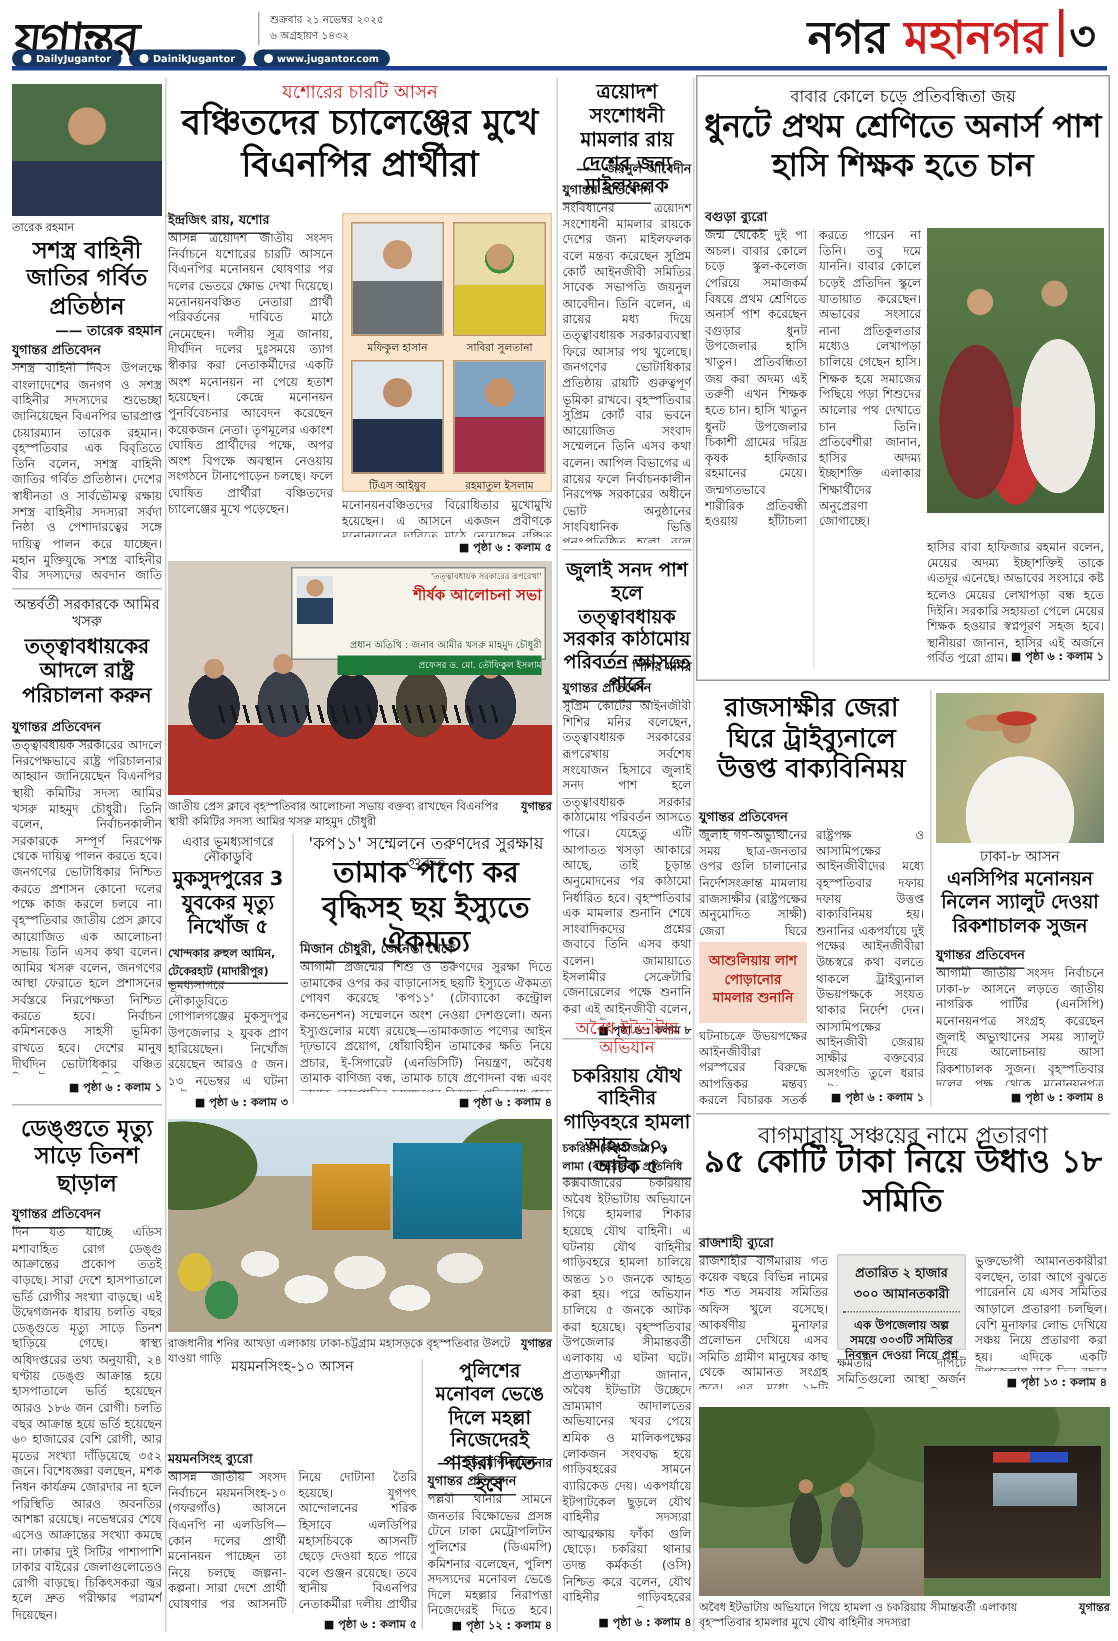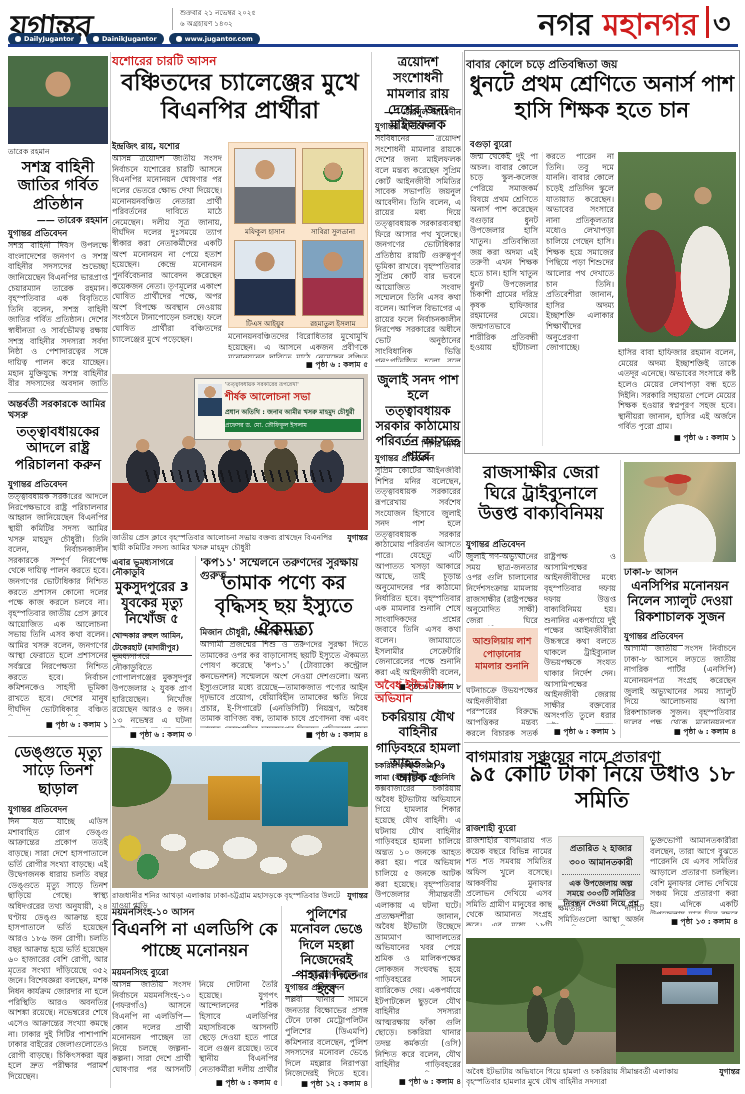--- a/index.html
+++ b/index.html
@@ -1,21 +1,21 @@
 <!DOCTYPE html>
 <html><head>
 <meta charset="utf-8">
 <style>
 *{margin:0;padding:0;box-sizing:border-box}
 body{background:#e9e9e9}
 .page{position:relative;width:745px;height:1094px;margin:0 auto;background:#fff;
   font-family:"DejaVu Sans","Liberation Sans",sans-serif;color:#141414;overflow:hidden}
 .a{position:absolute}
 .red{color:#cf1d1d}
-.k{font-weight:700;text-align:left;line-height:1.2}
+.k{font-weight:400;text-align:center;line-height:1.2}
 .hl{font-weight:700;text-align:center;line-height:1.22;color:#0d0d0d}
 .sg{font-weight:700;text-align:right;font-size:9px}
 .by{font-size:8.5px;font-weight:700}
 .by span{display:inline-block;border-bottom:1px solid #333;padding-bottom:1px}
 .bd{font-size:8px;line-height:1.33;text-align:justify;overflow:hidden;color:#262626}
 .c2{column-count:2;column-gap:8px;column-rule:1px solid #e2e2e2}
 .ct{font-size:7.5px;font-weight:700;text-align:right;color:#111}
 .cap{font-size:7.5px;line-height:1.3}
 .crd{float:right;font-weight:700;margin-left:6px}
 .vs{width:1px;background:#cfcfcf}
@@ -26,24 +26,24 @@
 .pills{display:flex;gap:5px}
 .pill{display:inline-flex;align-items:center;gap:3px;background:#14365f;color:#fff;
   font-size:6.5px;padding:2px 7px;border-radius:7px;font-weight:700}
 .ic{width:6px;height:6px;border-radius:50%;background:#fff;display:inline-block}
 .secttl{font-size:30px;font-weight:900}
 .pgnum{font-size:27px;font-weight:700}
 .panel{background:#fbe5cc;border:1px solid #e7c7a2}
 .cand{position:absolute;width:62px;text-align:center}
 .cand .ph{width:62px;height:76px;border:1px solid #b9946d;background:#cfd8de;margin-bottom:2px}
 .cand .nm{font-size:7px}
-.banner{position:absolute;background:#f6f3ea;border:1px solid #8a8a8a;padding:2px 2px 2px 30px;text-align:left}
+.banner{position:absolute;background:#f6f3ea;border:1px solid #8a8a8a;padding:2px 2px 2px 30px;text-align:right}
 .banner .b0{font-size:5.5px;color:#444}
 .banner .b1{font-size:10px;font-weight:800;color:#c2201a}
-.banner .b2{font-size:6.5px;font-weight:700;color:#123d1f;margin-top:1px}
+.banner .b2{font-size:6.5px;font-weight:400;color:#123d1f;margin-top:19px}
 .banner .b3{font-size:6px;color:#fff;background:#1d7a3a;margin-top:1px;padding:1px 0}
 .banner .port{position:absolute;left:3px;top:5px;width:24px;height:32px;
   background:radial-gradient(circle 6px at 50% 25%,#c79a74 92%,transparent),linear-gradient(#dfe3e8 0 45%,#27415f 45%)}
 .mics{background:repeating-linear-gradient(75deg,transparent 0 6px,#17181d 6px 8px)}
 .qbox{background:#e9e9e7;border:1px solid #cfcfcc;text-align:center;padding:5px 3px}
 .qbox .q1{font-size:8.5px;font-weight:700;border-bottom:1px dotted #666;padding-bottom:4px;margin-bottom:4px}
 .qbox .q2{font-size:7.8px;font-weight:600;line-height:1.3}
 .pbox{background:#f6d9c8;text-align:center;font-weight:700;color:#b3261e;padding:7px 3px;font-size:9px;line-height:1.4}
 .dbox{border:1px solid #9a9a9a}
 </style>
@@ -158,21 +158,20 @@
   <div class="a bd" style="left:200px;top:640px;width:168px;height:88px">আগামী প্রজন্মের শিশু ও তরুণদের সুরক্ষা দিতে তামাকের ওপর কর বাড়ানোসহ ছয়টি ইস্যুতে ঐকমত্য পোষণ করেছে 'কপ১১' (টোব্যাকো কন্ট্রোল কনভেনশন) সম্মেলনে অংশ নেওয়া দেশগুলো। অন্য ইস্যুগুলোর মধ্যে রয়েছে—তামাকজাত পণ্যের আইন দৃঢ়ভাবে প্রয়োগ, ধোঁয়াবিহীন তামাকের ক্ষতি নিয়ে প্রচার, ই-সিগারেট (এনডিসিটি) নিয়ন্ত্রণ, অবৈধ তামাক বাণিজ্য বন্ধ, তামাক চাষে প্রণোদনা বন্ধ এবং তামাক কোম্পানির হস্তক্ষেপের বিরুদ্ধে প্রতিরোধ গড়ে তোলা। এতে বলা হয়, এগুলো বাস্তবায়নে সহায়তা পাবে দেশগুলো। জেনেভা আন্তর্জাতিক কনভেনশন সেন্টারে অনুষ্ঠিত কপ১১ সম্মেলনে বিশ্বের ১৬৮টি দেশের প্রতিনিধিরা অংশ নেন। সম্মেলনে তামাকমুক্ত বিশ্ব গড়ার অঙ্গীকার পুনর্ব্যক্ত করা হয়।</div>
   <div class="a ct" style="left:200px;top:729px;width:168px">■ পৃষ্ঠা ৬ : কলাম ৪</div>
 
   <div class="a photo" style="left:112px;top:746px;width:256px;height:142px;background-color:#b3a58c;background-image:radial-gradient(ellipse 17px 11px at 36% 80%,#f3f2ec 85%,transparent 86%),radial-gradient(ellipse 20px 13px at 50% 72%,#efeee8 85%,transparent 86%),radial-gradient(ellipse 16px 10px at 63% 84%,#f3f2ec 85%,transparent 86%),radial-gradient(ellipse 18px 12px at 76% 70%,#eceae2 85%,transparent 86%),radial-gradient(ellipse 15px 10px at 24% 68%,#f1efe8 85%,transparent 86%),radial-gradient(ellipse 13px 15px at 7% 72%,#d8bd3a 85%,transparent 86%),radial-gradient(ellipse 13px 15px at 14% 85%,#3c8a4c 85%,transparent 86%),linear-gradient(#d89b2e,#b97e1d),linear-gradient(#1f82a4,#156a88),radial-gradient(ellipse 70px 42px at 4% 22%,#49682f 70%,transparent 71%),radial-gradient(ellipse 80px 46px at 97% 20%,#53753c 70%,transparent 71%),linear-gradient(#d2e2ec,#cadbe6);background-size:auto,auto,auto,auto,auto,auto,auto,52px 44px,86px 64px,auto,auto,100% 38px;background-position:0 0,0 0,0 0,0 0,0 0,0 0,0 0,96px 30px,150px 16px,0 0,0 0,0 0;background-repeat:no-repeat"></div>
   <div class="a cap" style="left:112px;top:891px;width:256px">
     <span class="crd">যুগান্তর</span>
     <span>রাজধানীর শনির আখড়া এলাকায় ঢাকা-চট্টগ্রাম মহাসড়কে বৃহস্পতিবার উলটে যাওয়া গাড়ি</span>
   </div>
 
   <div class="a k" style="left:112px;top:906px;width:166px;font-size:9.5px">ময়মনসিংহ-১০ আসন</div>
-  <div class="a hl" style="left:112px;top:919px;width:166px;font-size:17px">বিএনপি না এলডিপি কে পাচ্ছে মনোনয়ন</div>
   <div class="a by" style="left:112px;top:966px;width:166px"><span>ময়মনসিংহ ব্যুরো</span></div>
   <div class="a bd c2" style="left:112px;top:980px;width:166px;height:96px">আসন্ন জাতীয় সংসদ নির্বাচনে ময়মনসিংহ-১০ (গফরগাঁও) আসনে বিএনপি না এলডিপি—কোন দলের প্রার্থী মনোনয়ন পাচ্ছেন তা নিয়ে চলছে জল্পনা-কল্পনা। সারা দেশে প্রার্থী ঘোষণার পর আসনটি নিয়ে দোটানা তৈরি হয়েছে। যুগপৎ আন্দোলনের শরিক হিসাবে এলডিপির মহাসচিবকে আসনটি ছেড়ে দেওয়া হতে পারে বলে গুঞ্জন রয়েছে। তবে স্থানীয় বিএনপির নেতাকর্মীরা দলীয় প্রার্থীর পক্ষে মাঠে রয়েছেন। জেলা বিএনপি ও অঙ্গসংগঠনের নেতারা কেন্দ্রের সিদ্ধান্তের অপেক্ষায়। এ আসনে প্রতিদ্বন্দ্বিতার প্রস্তুতি নিচ্ছেন একাধিক নেতা।</div>
   <div class="a ct" style="left:112px;top:1077px;width:166px">■ পৃষ্ঠা ৬ : কলাম ৫</div>
 
   <div class="a hl" style="left:285px;top:906px;width:83px;font-size:12.5px">পুলিশের মনোবল ভেঙে দিলে মহল্লা নিজেদেরই পাহারা দিতে হবে</div>
   <div class="a sg" style="left:285px;top:969px;width:83px;font-size:8px">—— ডিএমপি কমিশনার</div>
   <div class="a by" style="left:285px;top:981px;width:83px"><span>যুগান্তর প্রতিবেদন</span></div>
   <div class="a bd" style="left:285px;top:995px;width:83px;height:82px">পল্লবী থানার সামনে জনতার বিক্ষোভের প্রসঙ্গ টেনে ঢাকা মেট্রোপলিটন পুলিশের (ডিএমপি) কমিশনার বলেছেন, পুলিশ সদস্যদের মনোবল ভেঙে দিলে মহল্লার নিরাপত্তা নিজেদেরই দিতে হবে। পুলিশ সদস্যদের সঙ্গে অপেশাদার আচরণ না করার আহ্বানও জানান তিনি। গত ৫ আগস্টের পর যেভাবে ৮০ বছরের বৃদ্ধ লাঠি হাতে মহল্লা পাহারা দিয়েছেন, ঠিক সেভাবে আবার পাহারা দিতে হবে।</div>
   <div class="a ct" style="left:285px;top:1078px;width:83px">■ পৃষ্ঠা ১২ : কলাম ৪</div>
 
@@ -194,21 +193,21 @@
   <div class="a by" style="left:375px;top:760px;width:86px;font-size:7.5px"><span>চকরিয়া (কক্সবাজার) ও লামা (বান্দরবান) প্রতিনিধি</span></div>
   <div class="a bd" style="left:375px;top:784px;width:86px;height:288px">কক্সবাজারের চকরিয়ায় অবৈধ ইটভাটায় অভিযানে গিয়ে হামলার শিকার হয়েছে যৌথ বাহিনী। এ ঘটনায় যৌথ বাহিনীর গাড়িবহরে হামলা চালিয়ে অন্তত ১০ জনকে আহত করা হয়। পরে অভিযান চালিয়ে ৫ জনকে আটক করা হয়েছে। বৃহস্পতিবার উপজেলার সীমান্তবর্তী এলাকায় এ ঘটনা ঘটে। প্রত্যক্ষদর্শীরা জানান, অবৈধ ইটভাটা উচ্ছেদে ভ্রাম্যমাণ আদালতের অভিযানের খবর পেয়ে শ্রমিক ও মালিকপক্ষের লোকজন সংঘবদ্ধ হয়ে গাড়িবহরের সামনে ব্যারিকেড দেয়। একপর্যায়ে ইটপাটকেল ছুড়লে যৌথ বাহিনীর সদস্যরা আত্মরক্ষায় ফাঁকা গুলি ছোড়ে। চকরিয়া থানার তদন্ত কর্মকর্তা (ওসি) নিশ্চিত করে বলেন, যৌথ বাহিনীর গাড়িবহরের সামনে পড়ে ব্যারিকেড দেয় বিক্ষুব্ধ শ্রমিকরা। পরিস্থিতি নিয়ন্ত্রণে অতিরিক্ত সদস্য মোতায়েন করা হয়েছে।</div>
   <div class="a ct" style="left:375px;top:1076px;width:86px">■ পৃষ্ঠা ৬ : কলাম ৪</div>
 
   <div class="a dbox" style="left:464px;top:50px;width:276px;height:404px"></div>
   <div class="a k" style="left:466px;top:58px;width:272px;font-size:11px">বাবার কোলে চড়ে প্রতিবন্ধিতা জয়</div>
   <div class="a hl" style="left:466px;top:72px;width:272px;font-size:21px">ধুনটে প্রথম শ্রেণিতে অনার্স পাশ হাসি শিক্ষক হতে চান</div>
   <div class="a by" style="left:470px;top:138px;width:144px"><span>বগুড়া ব্যুরো</span></div>
   <div class="a bd c2" style="left:470px;top:152px;width:144px;height:294px">জন্ম থেকেই দুই পা অচল। বাবার কোলে চড়ে স্কুল-কলেজ পেরিয়ে সমাজকর্ম বিষয়ে প্রথম শ্রেণিতে অনার্স পাশ করেছেন বগুড়ার ধুনট উপজেলার হাসি খাতুন। প্রতিবন্ধিতা জয় করা অদম্য এই তরুণী এখন শিক্ষক হতে চান। হাসি খাতুন ধুনট উপজেলার চিকাশী গ্রামের দরিদ্র কৃষক হাফিজার রহমানের মেয়ে। জন্মগতভাবে শারীরিক প্রতিবন্ধী হওয়ায় হাঁটাচলা করতে পারেন না তিনি। তবু দমে যাননি। বাবার কোলে চড়েই প্রতিদিন স্কুলে যাতায়াত করেছেন। অভাবের সংসারে নানা প্রতিকূলতার মধ্যেও লেখাপড়া চালিয়ে গেছেন হাসি। শিক্ষক হয়ে সমাজের পিছিয়ে পড়া শিশুদের আলোর পথ দেখাতে চান তিনি। প্রতিবেশীরা জানান, হাসির অদম্য ইচ্ছাশক্তি এলাকার শিক্ষার্থীদের অনুপ্রেরণা জোগাচ্ছে।</div>
   <div class="a photo" style="left:618px;top:152px;width:118px;height:190px;background-color:#5d7d4a;background-image:radial-gradient(circle 9px at 30% 26%,#caa07a 92%,transparent),radial-gradient(circle 9px at 72% 23%,#c09a74 92%,transparent),radial-gradient(ellipse 28px 58px at 28% 68%,#7c2f2f 88%,transparent 89%),radial-gradient(ellipse 28px 58px at 74% 66%,#ece9e2 88%,transparent 89%),radial-gradient(ellipse 20px 38px at 50% 80%,#c23333 85%,transparent 86%),linear-gradient(#5d7d4a,#46633a)"></div>
-  <div class="a bd" style="left:618px;top:348px;width:118px;height:82px">হাসির বাবা হাফিজার রহমান বলেন, মেয়ের অদম্য ইচ্ছাশক্তিই তাকে এতদূর এনেছে। অভাবের সংসারে কষ্ট হলেও মেয়ের লেখাপড়া বন্ধ হতে দিইনি। সরকারি সহায়তা পেলে মেয়ের শিক্ষক হওয়ার স্বপ্নপূরণ সহজ হবে। স্থানীয়রা জানান, হাসির এই অর্জনে গর্বিত পুরো গ্রাম।</div>
+  <div class="a bd" style="left:618px;top:360px;width:118px;height:82px">হাসির বাবা হাফিজার রহমান বলেন, মেয়ের অদম্য ইচ্ছাশক্তিই তাকে এতদূর এনেছে। অভাবের সংসারে কষ্ট হলেও মেয়ের লেখাপড়া বন্ধ হতে দিইনি। সরকারি সহায়তা পেলে মেয়ের শিক্ষক হওয়ার স্বপ্নপূরণ সহজ হবে। স্থানীয়রা জানান, হাসির এই অর্জনে গর্বিত পুরো গ্রাম।</div>
   <div class="a ct" style="left:618px;top:432px;width:118px">■ পৃষ্ঠা ৬ : কলাম ১</div>
   <div class="a hs" style="left:464px;top:742px;width:276px"></div>
 
   <div class="a hl" style="left:466px;top:462px;width:150px;font-size:17px">রাজসাক্ষীর জেরা ঘিরে ট্রাইব্যুনালে উত্তপ্ত বাক্যবিনিময়</div>
   <div class="a by" style="left:466px;top:538px;width:150px"><span>যুগান্তর প্রতিবেদন</span></div>
   <div class="a bd" style="left:466px;top:552px;width:72px;height:74px">জুলাই গণ-অভ্যুত্থানের সময় ছাত্র-জনতার ওপর গুলি চালানোর নির্দেশসংক্রান্ত মামলায় রাজসাক্ষীর (রাষ্ট্রপক্ষের অনুমোদিত সাক্ষী) জেরা ঘিরে আন্তর্জাতিক অপরাধ ট্রাইব্যুনাল-১-এ এই ঘটনা ঘটে।</div>
   <div class="a pbox" style="left:466px;top:628px;width:72px;height:54px">আশুলিয়ায় লাশ পোড়ানোর মামলার শুনানি</div>
   <div class="a bd" style="left:466px;top:686px;width:72px;height:52px">ঘটনাচক্রে উভয়পক্ষের আইনজীবীরা পরস্পরের বিরুদ্ধে আপত্তিকর মন্তব্য করলে বিচারক সতর্ক করেন। পরে জেরা মুলতবি করা হয়।</div>
   <div class="a bd" style="left:544px;top:552px;width:72px;height:172px">রাষ্ট্রপক্ষ ও আসামিপক্ষের আইনজীবীদের মধ্যে বৃহস্পতিবার দফায় দফায় উত্তপ্ত বাক্যবিনিময় হয়। শুনানির একপর্যায়ে দুই পক্ষের আইনজীবীরা উচ্চস্বরে কথা বলতে থাকলে ট্রাইব্যুনাল উভয়পক্ষকে সংযত থাকার নির্দেশ দেন। আসামিপক্ষের আইনজীবী জেরায় সাক্ষীর বক্তব্যের অসংগতি তুলে ধরার চেষ্টা করেন। একপর্যায়ে রাষ্ট্রপক্ষ আপত্তি জানালে ফের উত্তেজনা ছড়ায়।</div>
   <div class="a ct" style="left:544px;top:726px;width:72px">■ পৃষ্ঠা ৬ : কলাম ১</div>

